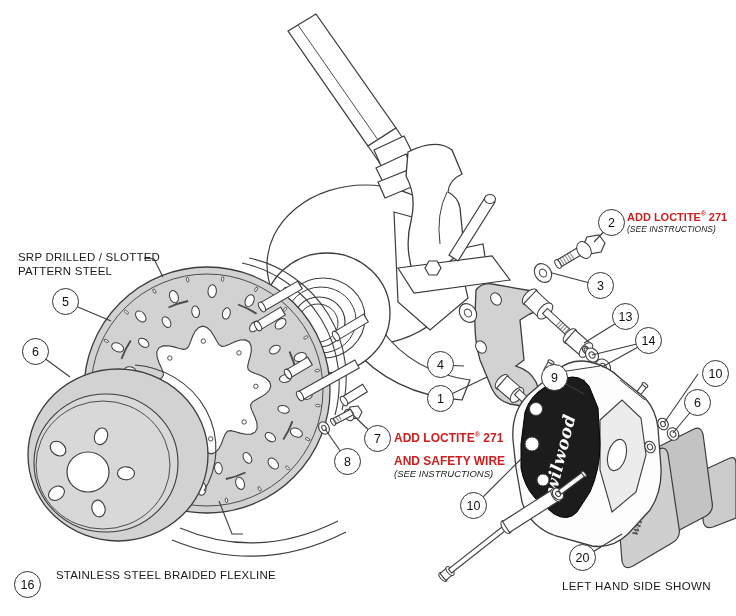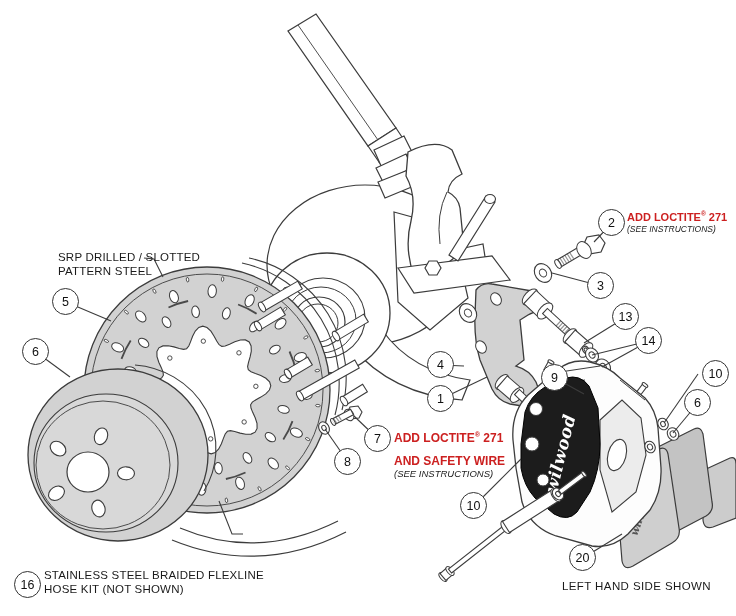--- a/index.html
+++ b/index.html
@@ -302,37 +302,36 @@
 <div class="callout" style="left:334px;top:448px;">8</div>
 <div class="callout" style="left:541px;top:364px;">9</div>
 <div class="callout" style="left:684px;top:360px;margin-left:18px;">10</div>
 <div class="callout" style="left:684px;top:389px;">6</div>
 <div class="callout" style="left:460px;top:492px;">10</div>
 <div class="callout" style="left:612px;top:303px;">13</div>
 <div class="callout" style="left:635px;top:327px;">14</div>
 <div class="callout" style="left:569px;top:544px;">20</div>
 <div class="callout" style="left:14px;top:571px;">16</div>
 
-<div class="lbl" style="left:18px;top:251px;margin-left:40px;">
+<div class="lbl" style="left:18px;top:251px;">
   <div>SRP DRILLED / SLOTTED</div>
   <div>PATTERN STEEL</div>
 </div>
 
 <div class="note note-tr" style="left:627px;top:207px;">
   <div class="red"><span>ADD LOCTITE</span><sup>®</sup><span> 271</span></div>
   <div class="see">(SEE INSTRUCTIONS)</div>
 </div>
 
 <div class="note note-b" style="left:394px;top:420px;">
   <div class="red"><span>ADD LOCTITE</span><sup>®</sup><span> 271</span></div>
   <div class="red">AND SAFETY WIRE</div>
   <div class="see">(SEE INSTRUCTIONS)</div>
 </div>
 
 
-<div class="lbl" style="left:44px;top:569px;">
+<div class="lbl" style="left:56px;top:569px;">
   <div>STAINLESS STEEL BRAIDED FLEXLINE</div>
-  <div>HOSE KIT (NOT SHOWN)</div>
 </div>
 
 <div class="lbl" style="left:562px;top:580px;letter-spacing:.4px;">LEFT HAND SIDE SHOWN</div>
 
 </div>
 
 </body></html>

